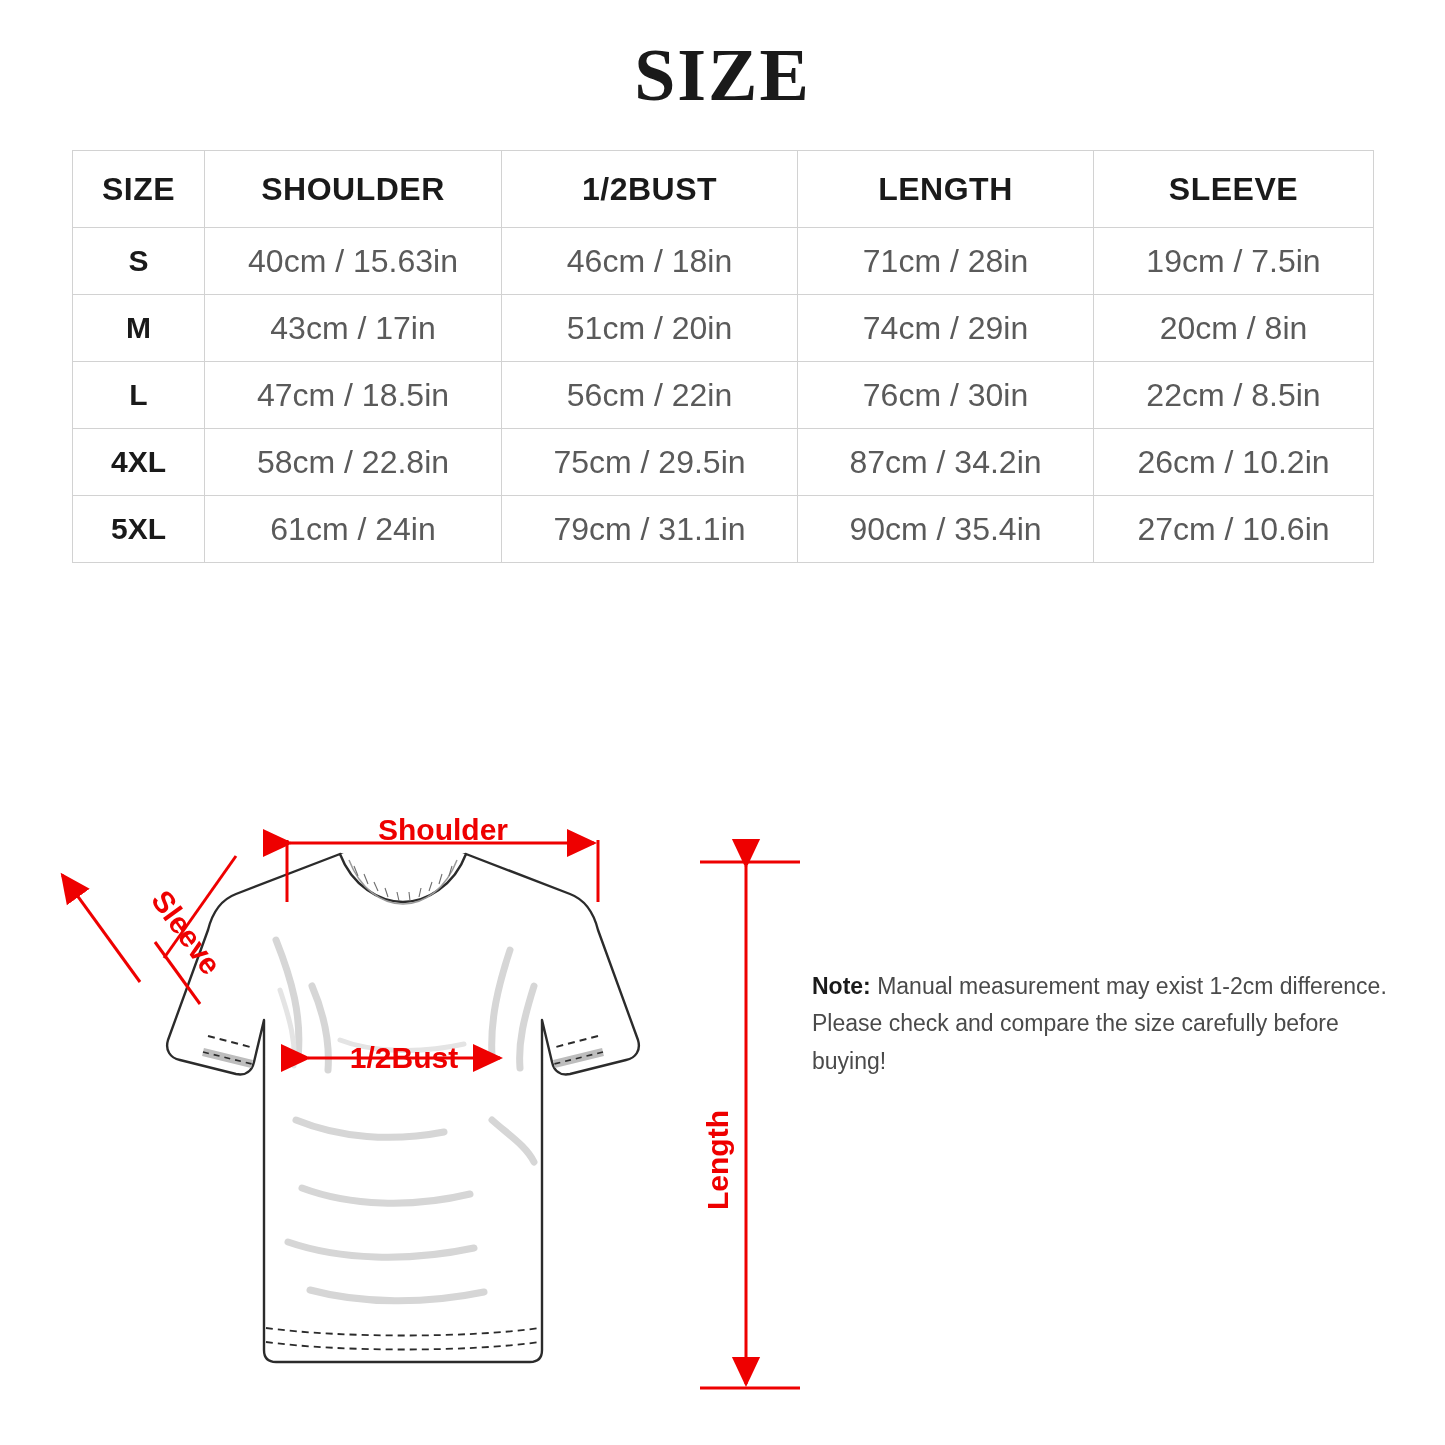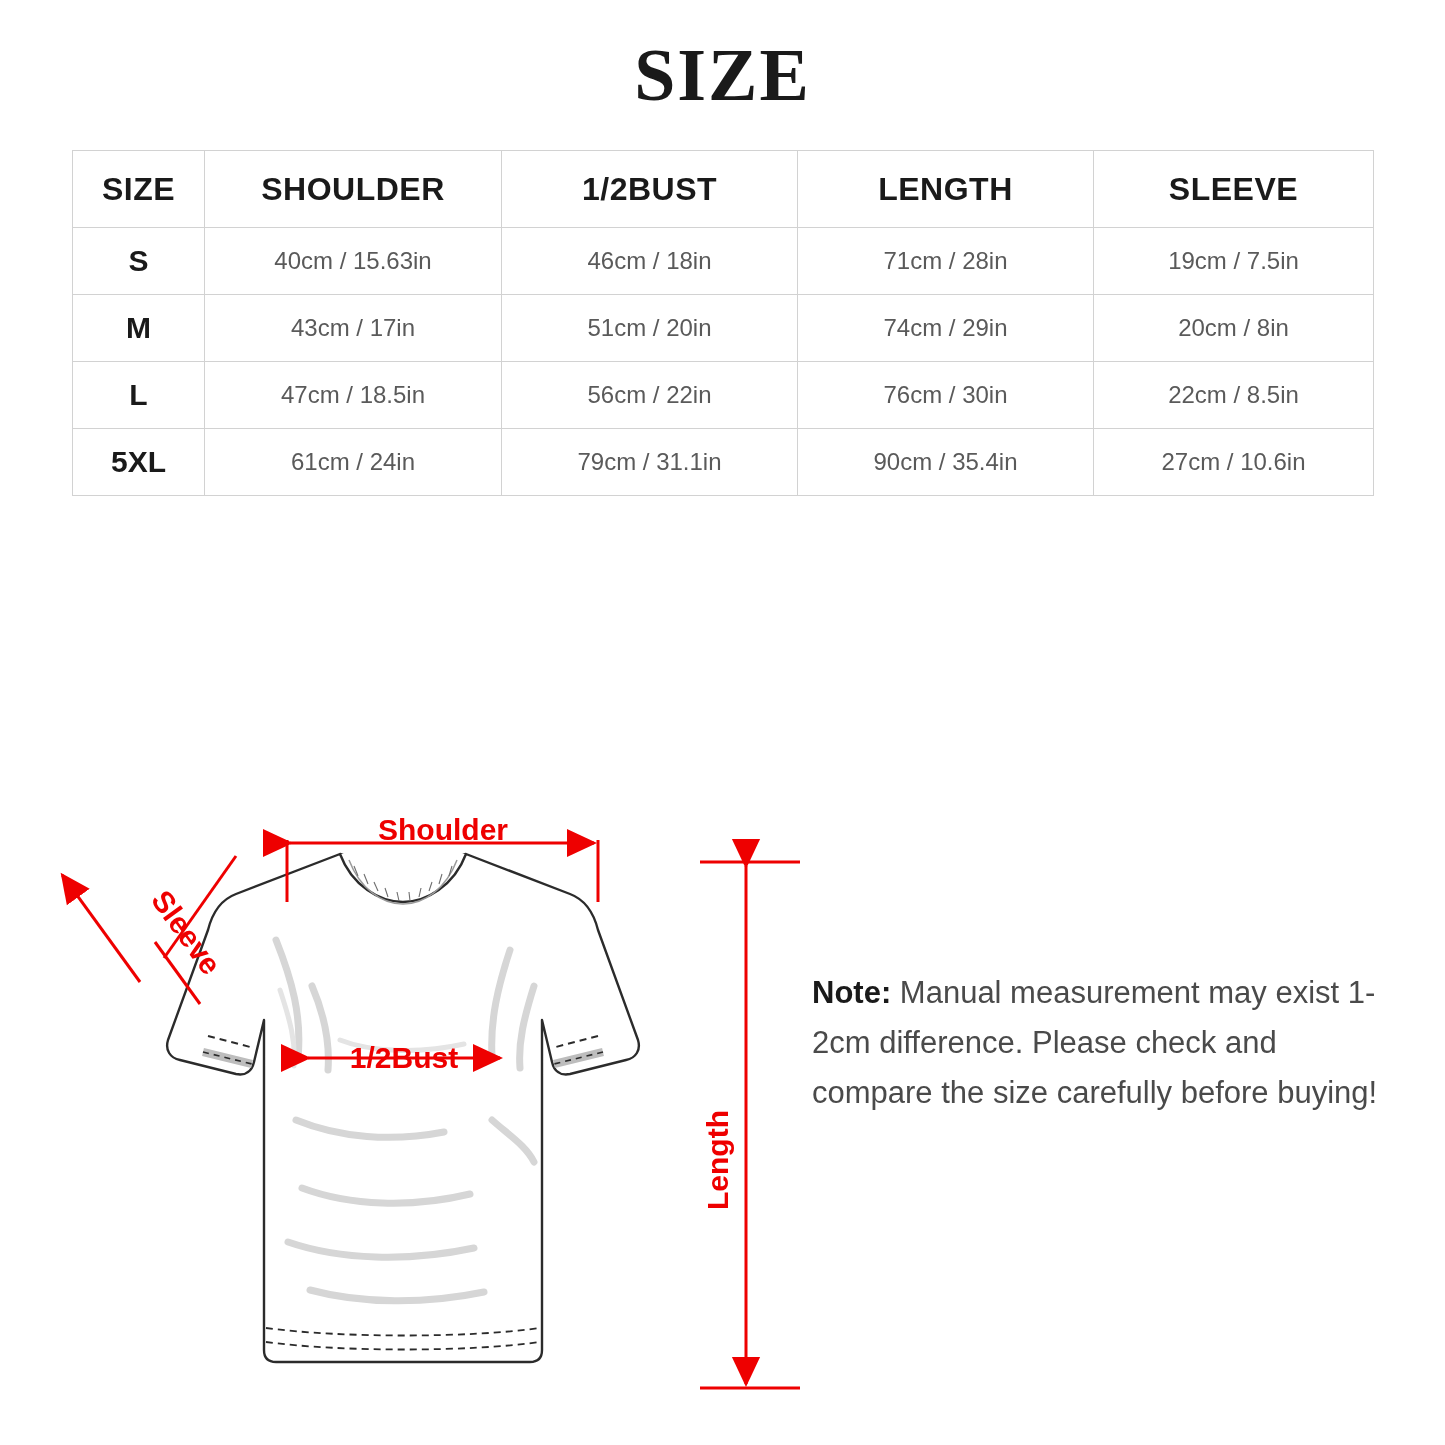--- a/index.html
+++ b/index.html
@@ -44,21 +44,21 @@
   }
   table.size-table thead th {
     height: 74px;
     font-size: 32px;
     font-weight: bold;
     color: #1a1a1a;
     letter-spacing: 0.5px;
   }
   table.size-table tbody td {
     height: 64px;
-    font-size: 24px;
+    font-size: 32px;
     color: #5a5a5a;
     font-weight: normal;
   }
   table.size-table tbody td.size-cell {
     font-size: 30px;
     font-weight: bold;
     color: #1a1a1a;
   }
   col.c-size    { width: 132px; }
   col.c-shoulder{ width: 297px; }
@@ -81,21 +81,21 @@
     top: 0;
     width: 790px;
     height: 655px;
   }
 
   .note {
     position: absolute;
     left: 812px;
     top: 178px;
     width: 580px;
-    font-size: 31px;
+    font-size: 23px;
     line-height: 1.62;
     color: #4a4a4a;
   }
   .note b {
     color: #1a1a1a;
     font-weight: bold;
   }
 </style>
 </head>
 <body>
@@ -134,20 +134,27 @@
         <td>51cm / 20in</td>
         <td>74cm / 29in</td>
         <td>20cm / 8in</td>
       </tr>
       <tr>
         <td class="size-cell">L</td>
         <td>47cm / 18.5in</td>
         <td>56cm / 22in</td>
         <td>76cm / 30in</td>
         <td>22cm / 8.5in</td>
+      </tr>
+      <tr>
+        <td class="size-cell">4XL</td>
+        <td>58cm / 22.8in</td>
+        <td>75cm / 29.5in</td>
+        <td>87cm / 34.2in</td>
+        <td>26cm / 10.2in</td>
       </tr>
       <tr>
         <td class="size-cell">5XL</td>
         <td>61cm / 24in</td>
         <td>79cm / 31.1in</td>
         <td>90cm / 35.4in</td>
         <td>27cm / 10.6in</td>
       </tr>
     </tbody>
   </table>

